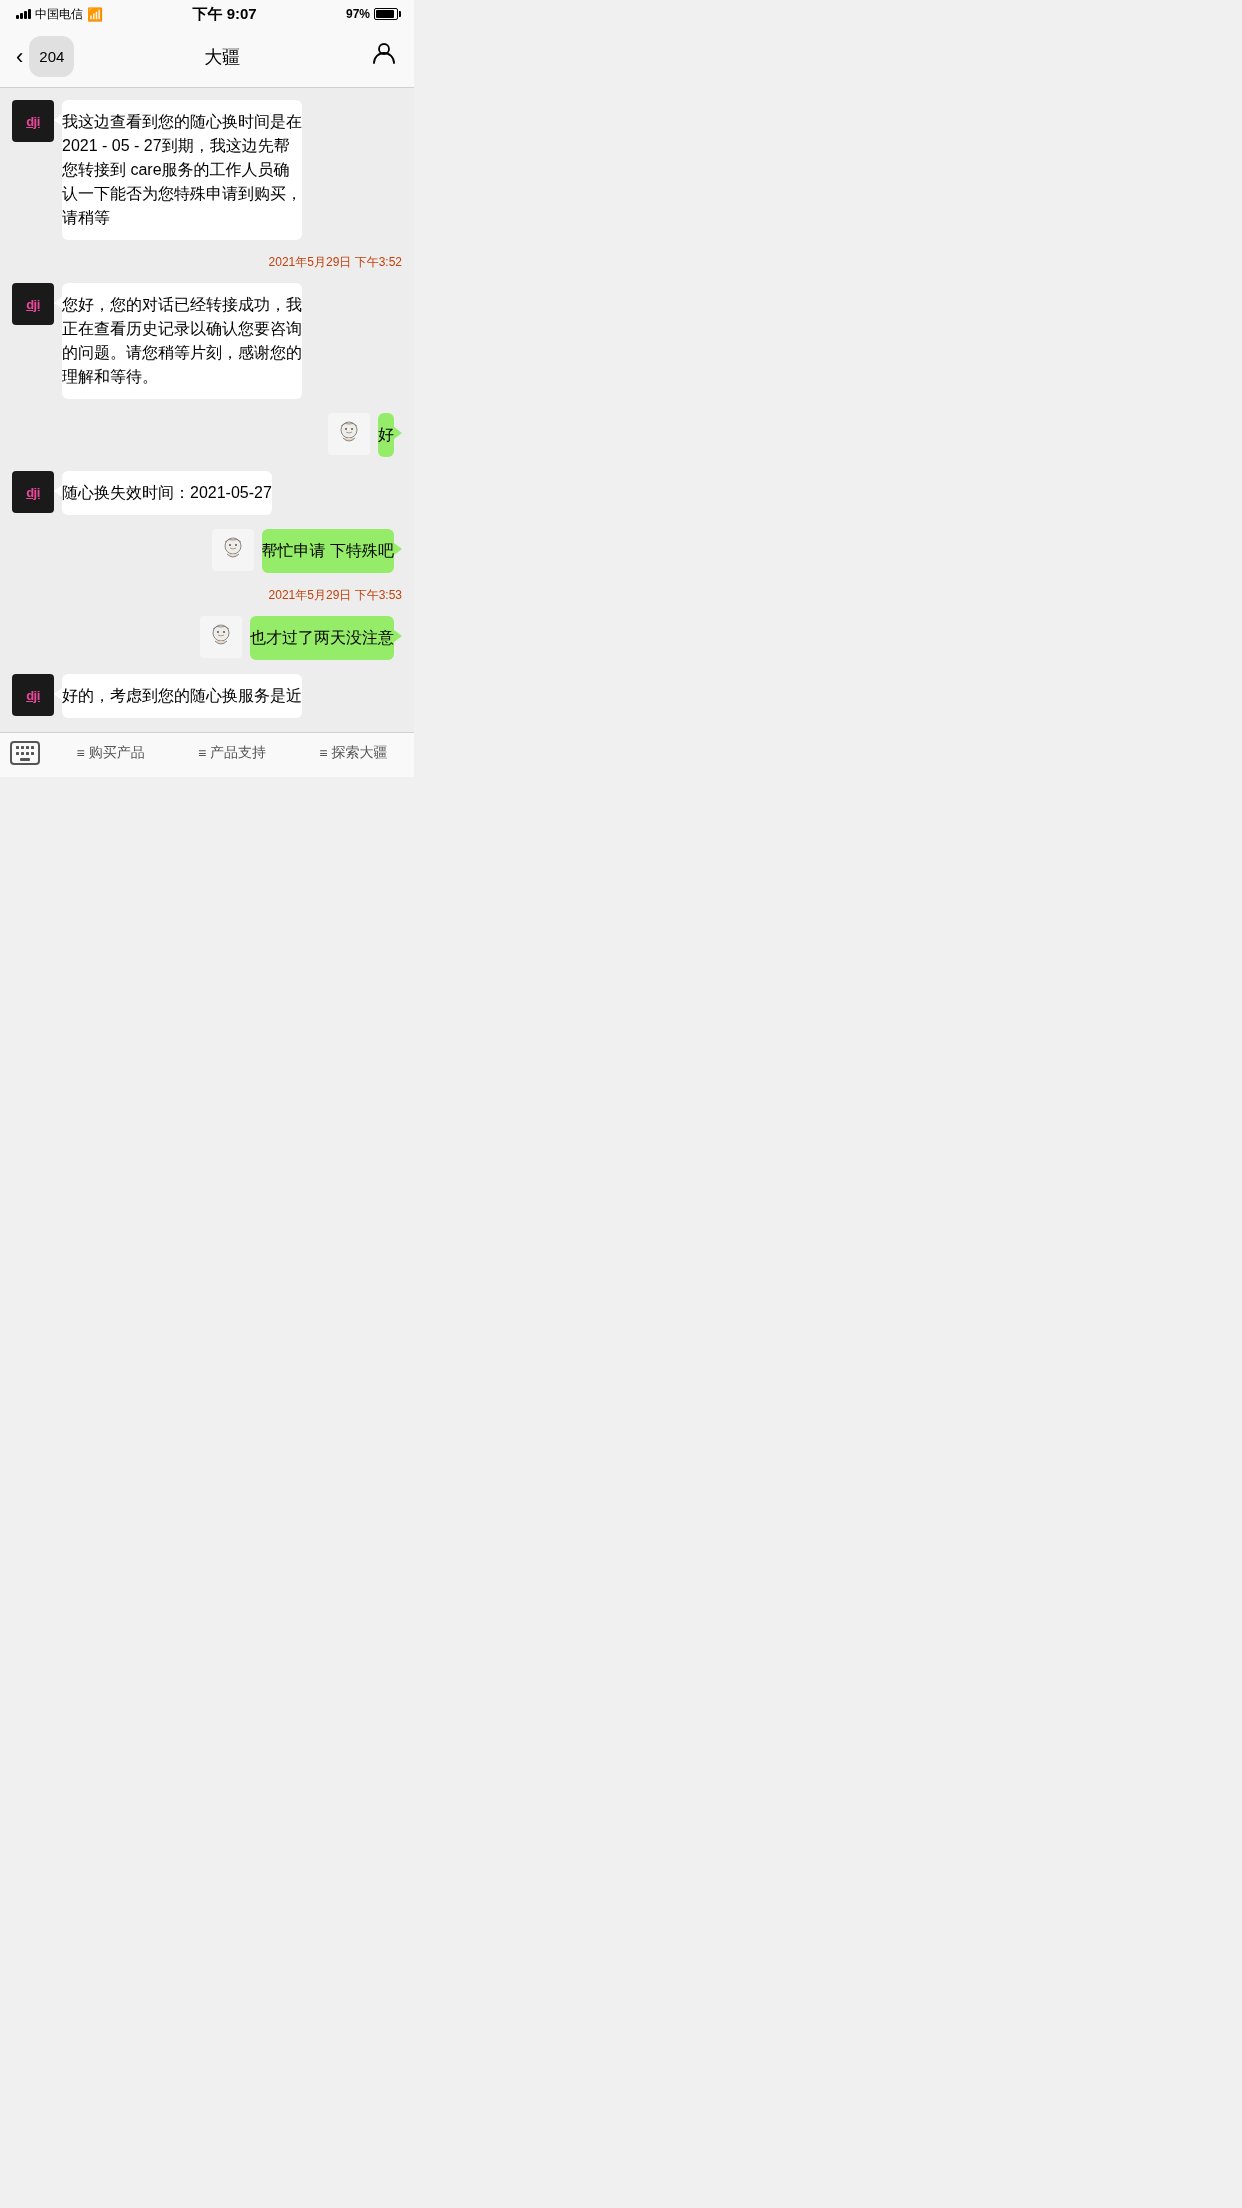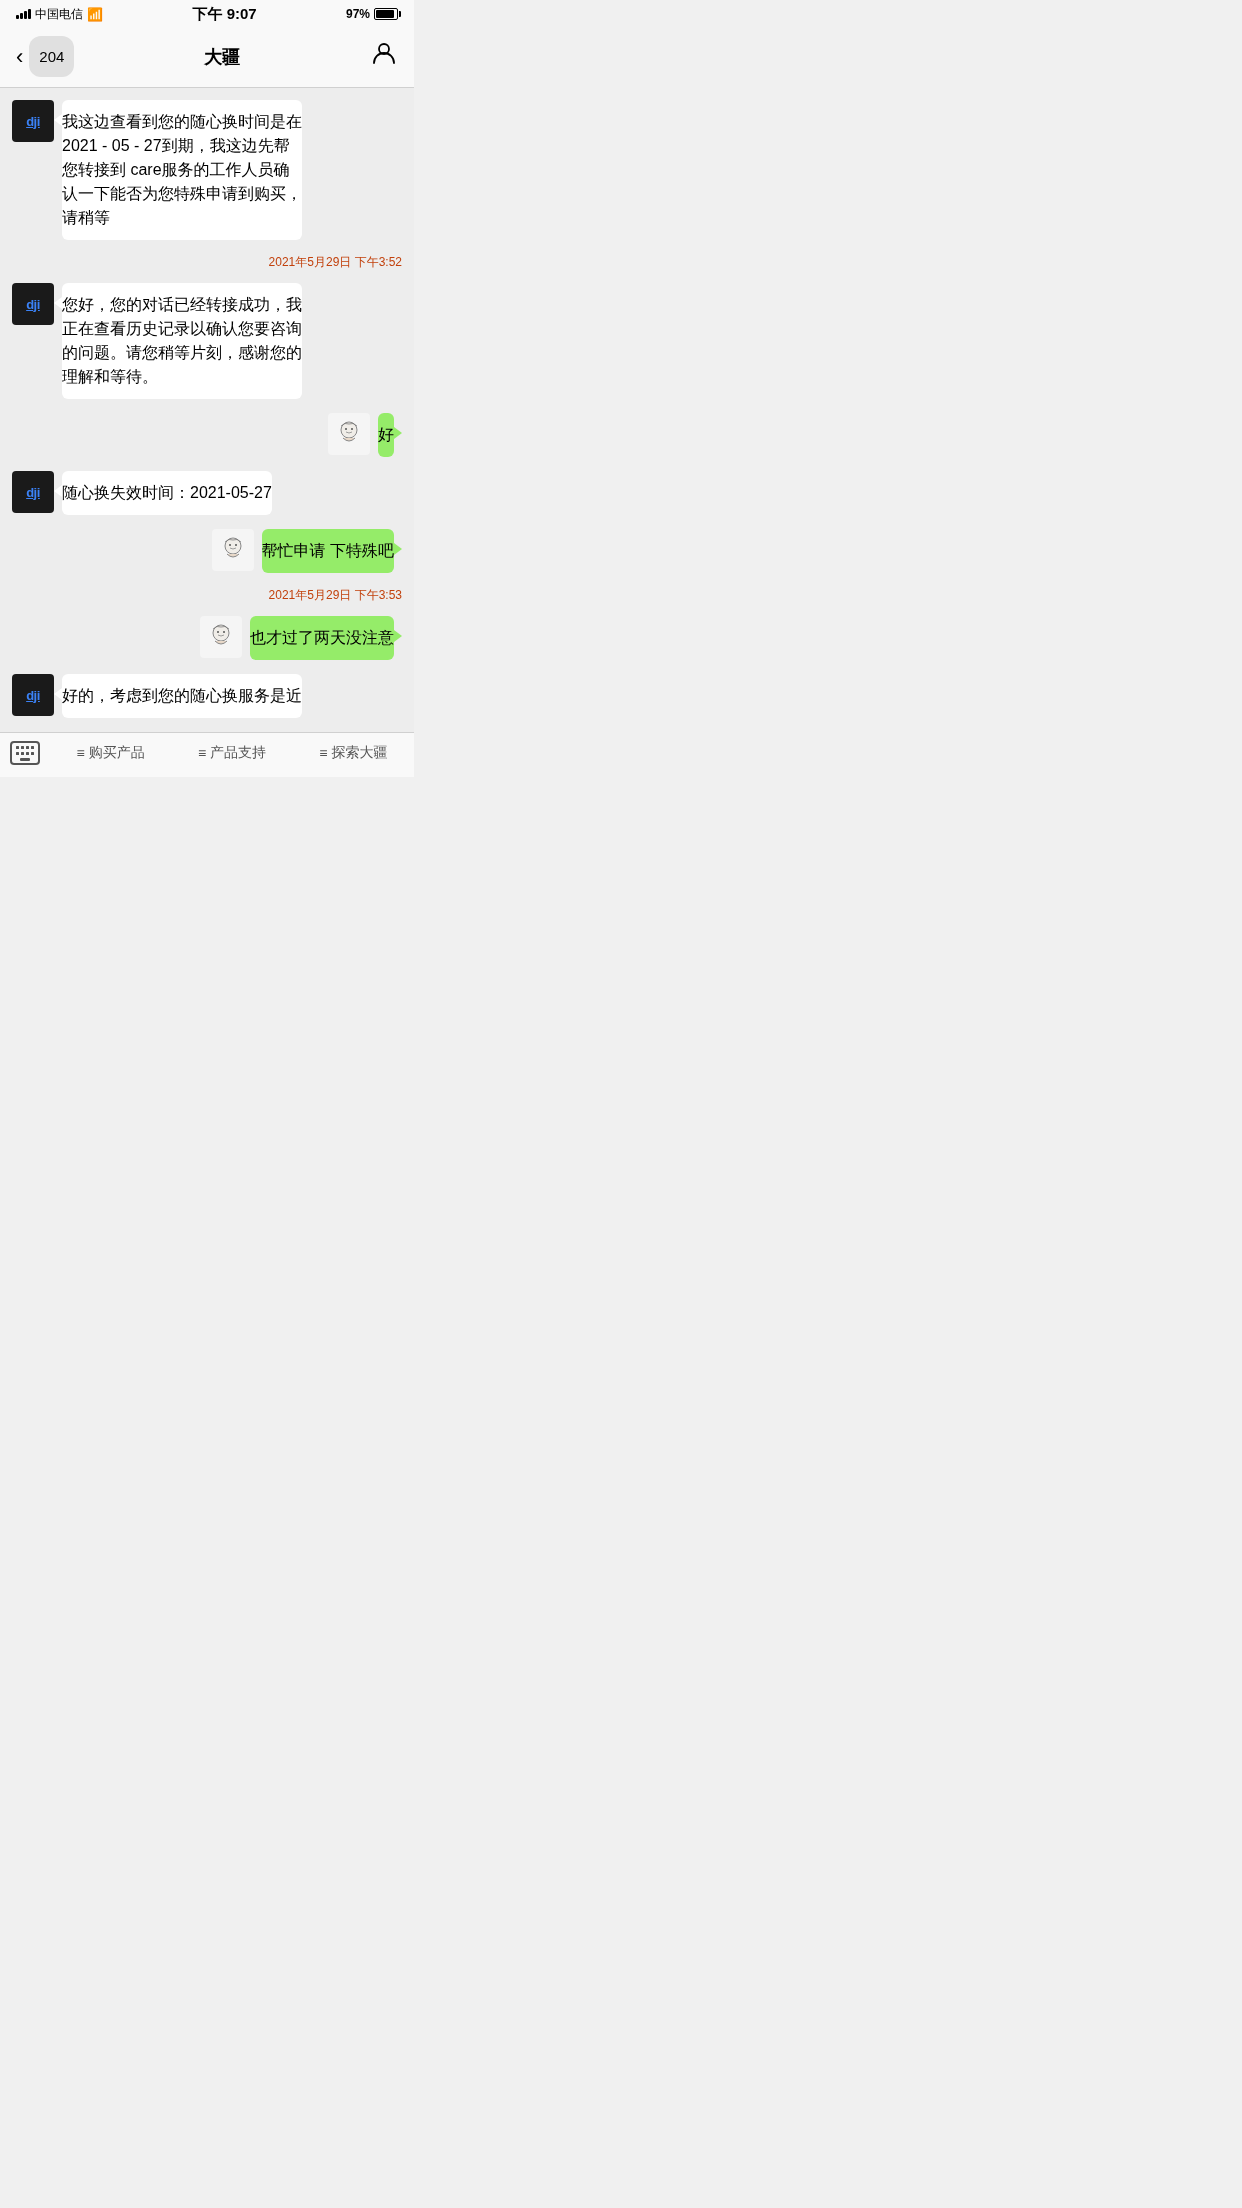--- a/index.html
+++ b/index.html
@@ -112,21 +112,21 @@
     .back-count {
       background: #e0e0e0;
       border-radius: 12px;
       padding: 12px 10px;
       font-size: 15px;
       color: #000;
       font-weight: 400;
     }
     .nav-title {
       font-size: 18px;
-      font-weight: 700;
+      font-weight: 400;
       color: #000;
     }
     .nav-right {
       font-size: 26px;
       color: #000;
       cursor: pointer;
     }
 
     
     .chat-area {
@@ -159,21 +159,21 @@
       width: 42px;
       height: 42px;
       border-radius: 4px;
       background: #1a1a1a;
       display: flex;
       align-items: center;
       justify-content: center;
       flex-shrink: 0;
     }
     .avatar-text {
-      color: #3b82f6;
+      color: #ec4899;
       font-size: 13px;
       font-weight: 700;
       letter-spacing: -0.5px;
       text-decoration: underline;
     }
 
     
     .user-avatar {
       width: 42px;
       height: 42px;

